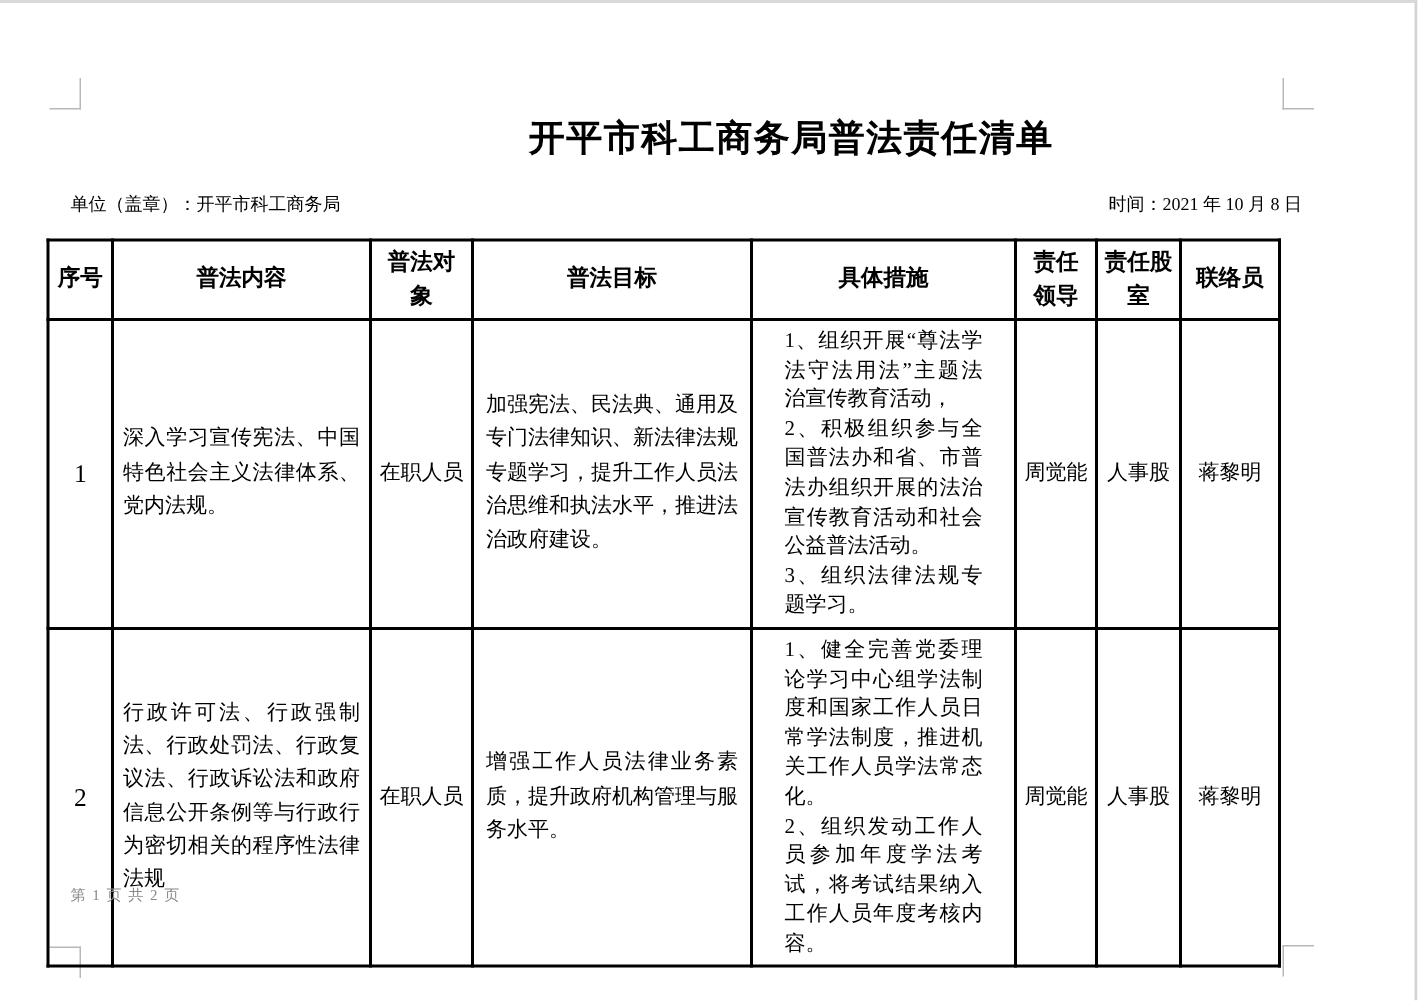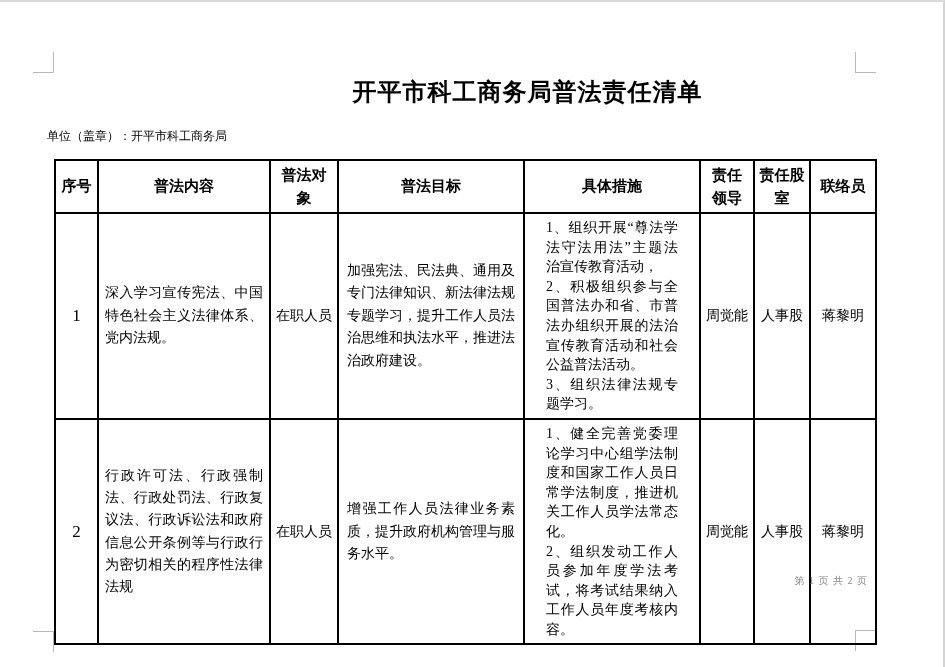--- a/index.html
+++ b/index.html
@@ -43,21 +43,21 @@
     top: 126px;
     left: 47px;
     width: 821px;
     display: flex;
     justify-content: space-between;
     font-size: 12px;
   }
   .doc-table {
     position: absolute;
     top: 157px;
-    left: 54px;
+    left: 31px;
     width: 821px;
     border-collapse: collapse;
     table-layout: fixed;
   }
   .doc-table th, .doc-table td {
     border: 2px solid #000000;
     vertical-align: middle;
     overflow: hidden;
   }
   .doc-table th {
@@ -82,43 +82,44 @@
     padding: 4px 6px;
   }
   .doc-table td.t.goal { padding: 4px 8px; border-radius: 18px; }
   .doc-table td.t.measures {
     white-space: pre-line;
     line-height: 1.4;
     padding: 4px 21px;
   }
   .footer {
     position: absolute;
-    top: 572px;
+    top: 588px;
     left: 47px;
     width: 821px;
-    text-align: right;
+    text-align: left;
     font-size: 10px;
     color: #8a8a8a;
     letter-spacing: 1px;
   }
 </style>
 </head>
 <body>
 
 <div class="page">
 
   <div class="crop tl"></div>
   <div class="crop tr"></div>
   <div class="crop bl"></div>
   <div class="crop br"></div>
 
   <div class="title">开平市科工商务局普法责任清单</div>
 
   <div class="meta">
     <span>单位（盖章）：开平市科工商务局</span>
+    <span>时间：2021 年 10 月 8 日</span>
   </div>
 
   <table class="doc-table">
     <colgroup>
       <col style="width:43px">
       <col style="width:172px">
       <col style="width:68px">
       <col style="width:186px">
       <col style="width:176px">
       <col style="width:54px">

